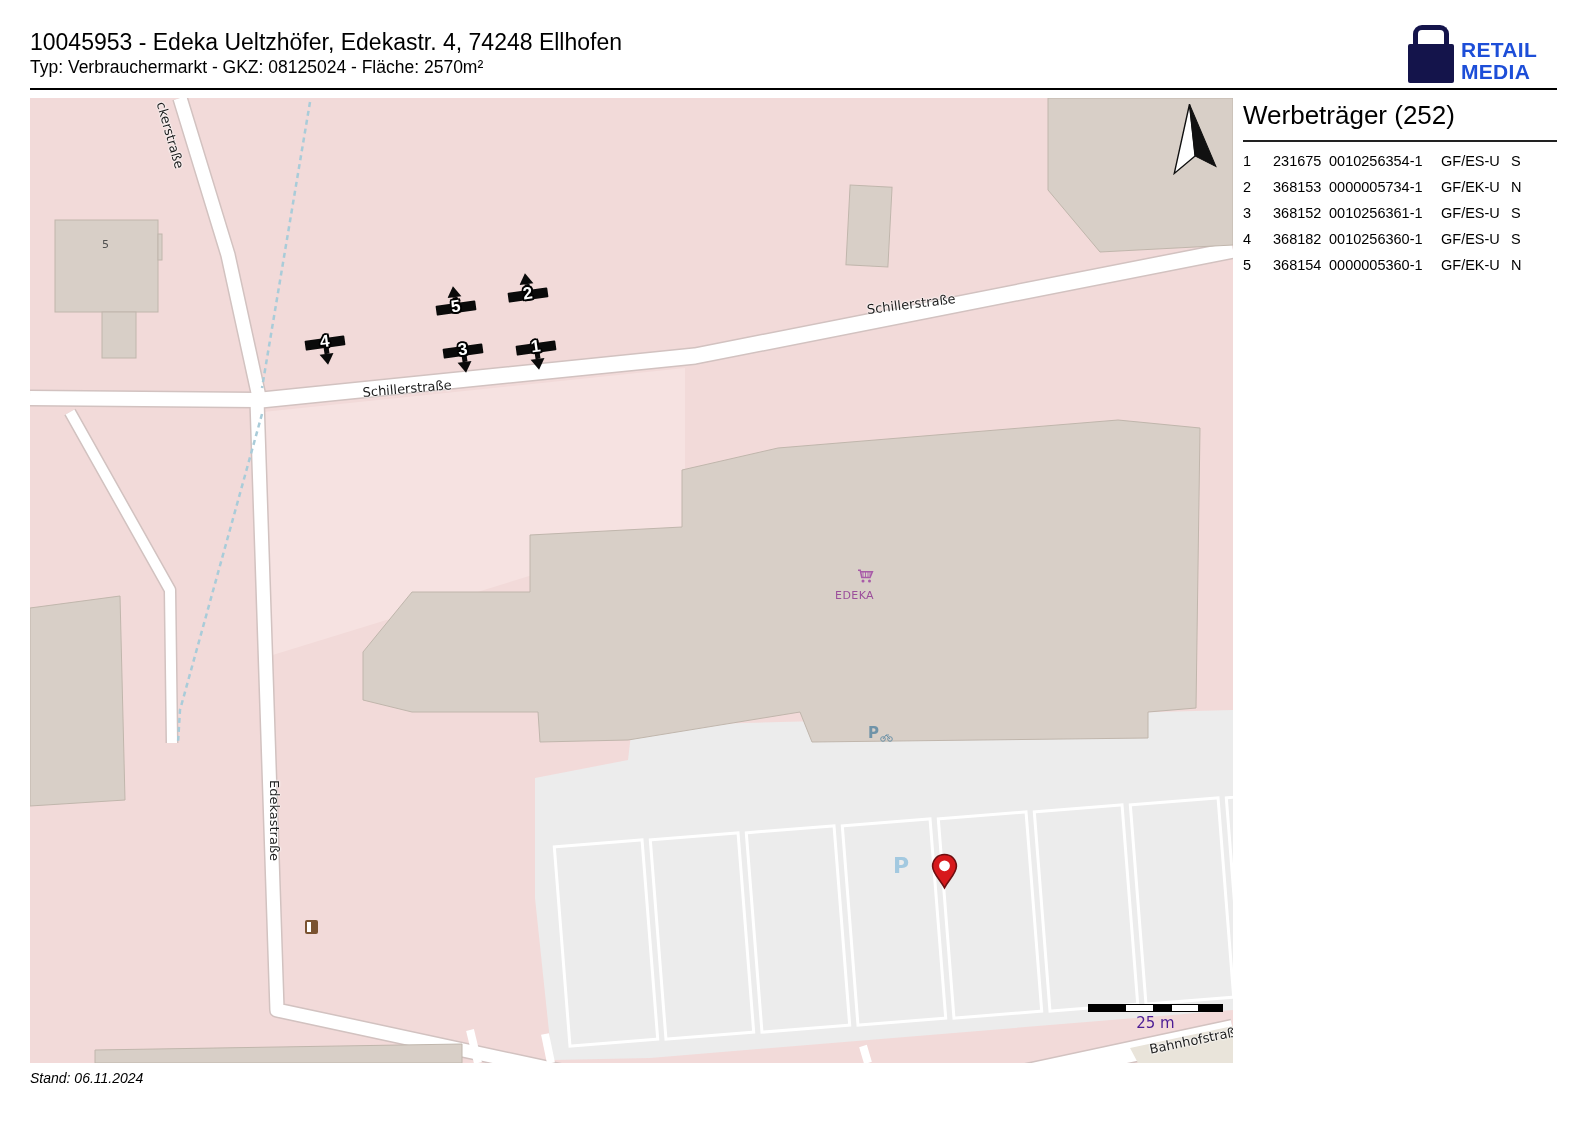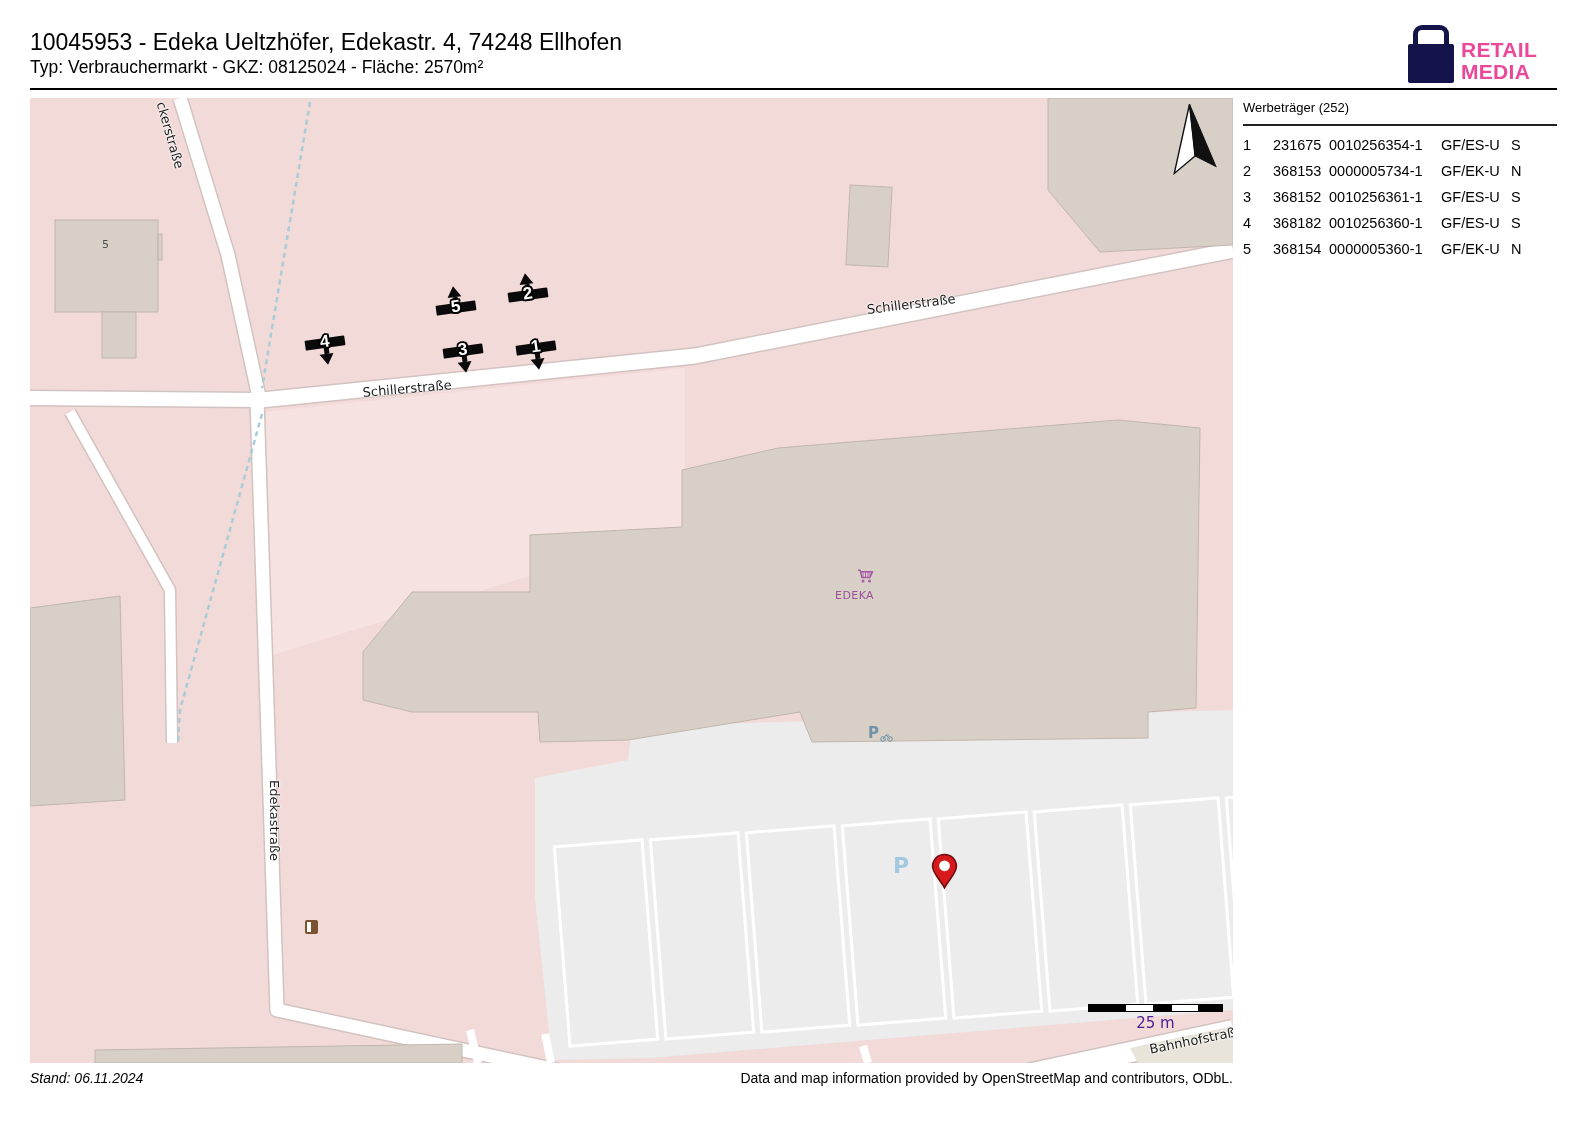--- a/index.html
+++ b/index.html
@@ -8,21 +8,21 @@
   
   #hdr{position:absolute;left:30px;top:30px;}
   #hdr .l1{font-size:23px;line-height:25px;}
   #hdr .l2{font-size:17.5px;line-height:25px;}
   #hdr-rule{position:absolute;left:30px;top:88px;width:1527px;height:2px;background:#000;}
   #logo{position:absolute;left:1408px;top:25px;display:flex;align-items:flex-end;}
   #logo .bagwrap{display:flex;flex-direction:column;align-items:center;margin-right:7px;}
   #logo .handle{width:26px;height:17px;border:5px solid #14144b;border-bottom:none;
                 border-radius:9px 9px 0 0;margin-bottom:-3px;}
   #logo .body{width:46px;height:39px;background:#14144b;border-radius:2px;}
-  #logo .txt{font-weight:bold;font-size:21px;line-height:22px;color:#ec4899;letter-spacing:.3px;}
+  #logo .txt{font-weight:bold;font-size:21px;line-height:22px;color:#1d4ed8;letter-spacing:.3px;}
   
   #map{position:absolute;left:30px;top:98px;width:1203px;height:965px;overflow:hidden;
        background:#f2dad9;font-family:"DejaVu Sans",sans-serif;}
   #map svg.base{position:absolute;left:0;top:0;}
   .street-label{position:absolute;font-size:13px;color:#1d1d1d;white-space:nowrap;
        text-shadow:0 0 2px #fff,0 0 2px #fff,0 0 3px #fff;transform-origin:0 0;}
   .bldg-num{position:absolute;font-size:11px;color:#4f4f4f;}
   
   .marker{position:absolute;width:40px;height:10px;transform:rotate(-8deg);}
   .marker .bar{position:absolute;left:0;top:0;width:40px;height:10px;background:#0a0a0a;border-radius:1px;}
@@ -51,21 +51,21 @@
   #scalebar .bar{display:flex;height:6px;border:1px solid #000;}
   #scalebar .bar div{height:100%;}
   #scalebar .lbl{text-align:center;font-size:15px;color:#4c1d95;margin-top:2px;
                  font-family:"DejaVu Sans",sans-serif;}
   
   #amenity{position:absolute;left:275px;top:822px;width:13px;height:14px;background:#7a5230;
            border-radius:2px;display:flex;}
   #amenity .inner{margin:2px 5px 2px 2px;width:4px;background:#fff;}
   
   #panel{position:absolute;left:1243px;top:100px;width:314px;}
-  #panel .title{font-size:13px;margin-bottom:9px;}
+  #panel .title{font-size:26px;margin-bottom:9px;}
   #panel .rule{border-top:1.5px solid #222;}
   #panel .grid{display:grid;grid-template-columns:30px 56px 112px 70px 36px;align-items:center;}
   #panel .hrow{height:27px;font-size:15px;}
   #panel .drow{height:26px;font-size:14.5px;}
   
   #foot-l{position:absolute;left:30px;top:1070px;font-size:14px;font-style:italic;}
   #foot-r{position:absolute;right:354px;top:1070px;font-size:14px;}
 </style>
 </head>
 <body>
@@ -279,14 +279,13 @@
     <div class="grid drow">
       <div>5</div>
       <div>368154</div>
       <div>0000005360-1</div>
       <div>GF/EK-U</div>
       <div>N</div>
     </div>
   </div>
 
   <div id="foot-l">Stand: 06.11.2024</div>
-  <div id="foot-r">Data and map information provided by OpenStreetMap and contributors, ODbL.</div>
 </div>
 
 </body></html>

